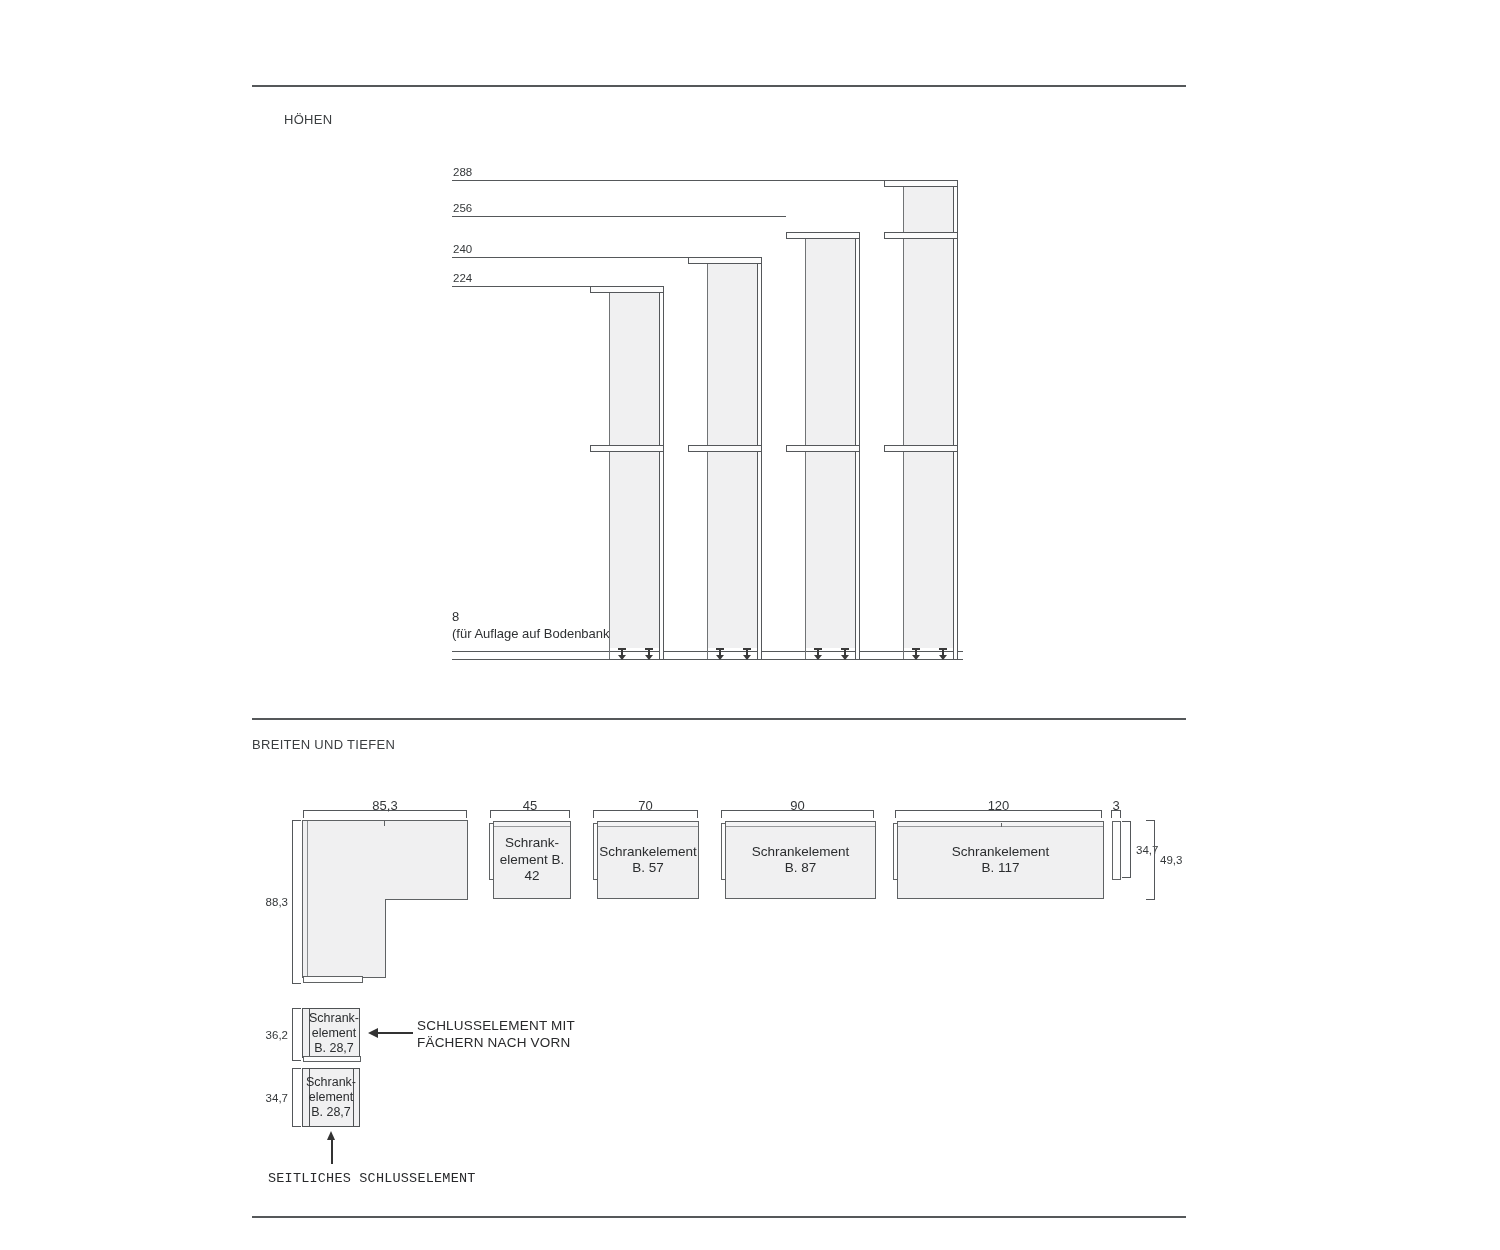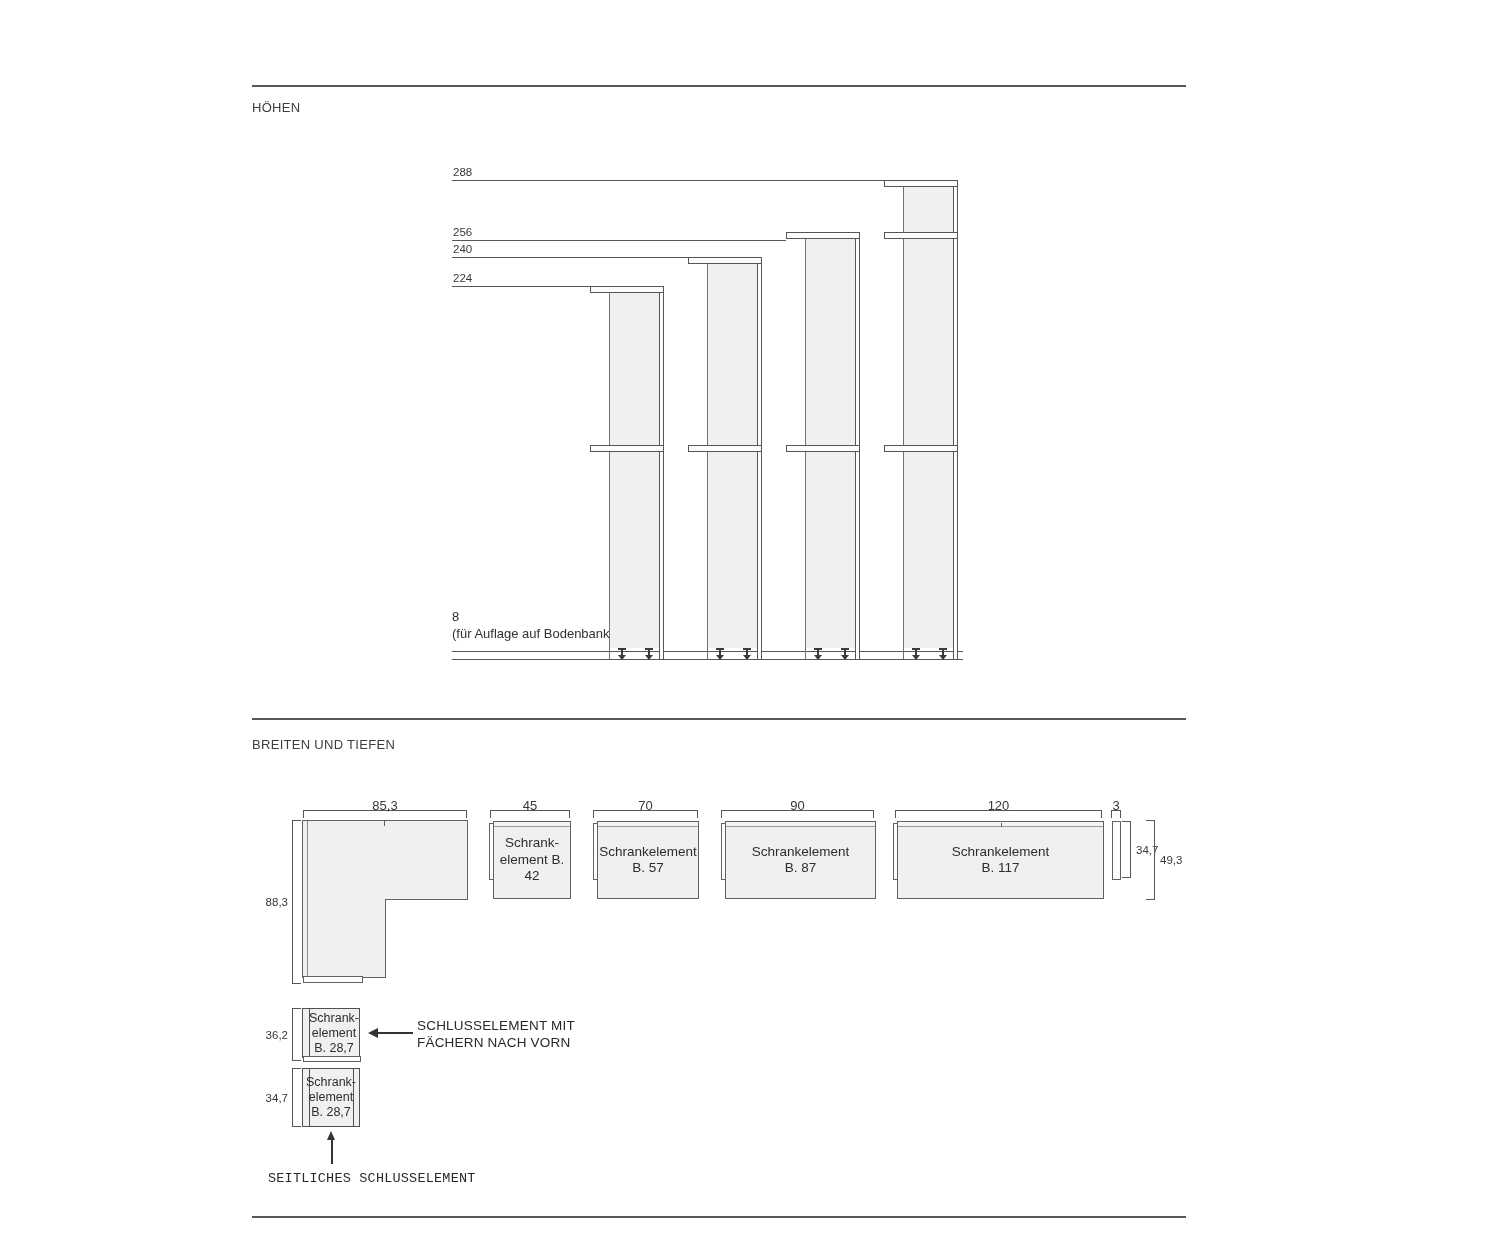--- a/index.html
+++ b/index.html
@@ -60,26 +60,26 @@
   .arrow-up-head { position:absolute; width:0; height:0; border-left:4.5px solid transparent; border-right:4.5px solid transparent; border-bottom:9px solid #333; }
   .arrow-stem-h { position:absolute; height:2px; background:#333; }
   .arrow-stem-v { position:absolute; width:2px; background:#333; }
 </style>
 </head>
 <body>
 
 <div class="canvas">
 
   <div class="rule rule-1"></div>
-  <div class="section-label" style="top:100px;">HÖHEN</div>
+  <div class="section-label" style="top:112px;margin-left:32px;">HÖHEN</div>
 
   <div class="hline" style="top:180px;width:432px;">
     <span class="lbl">288</span>
   </div>
-  <div class="hline" style="top:240px;width:334px;">
+  <div class="hline" style="top:216px;width:334px;">
     <span class="lbl">256</span>
   </div>
   <div class="hline" style="top:257px;width:236px;">
     <span class="lbl">240</span>
   </div>
   <div class="hline" style="top:286px;width:138px;">
     <span class="lbl">224</span>
   </div>
 
   <div class="base-note">

